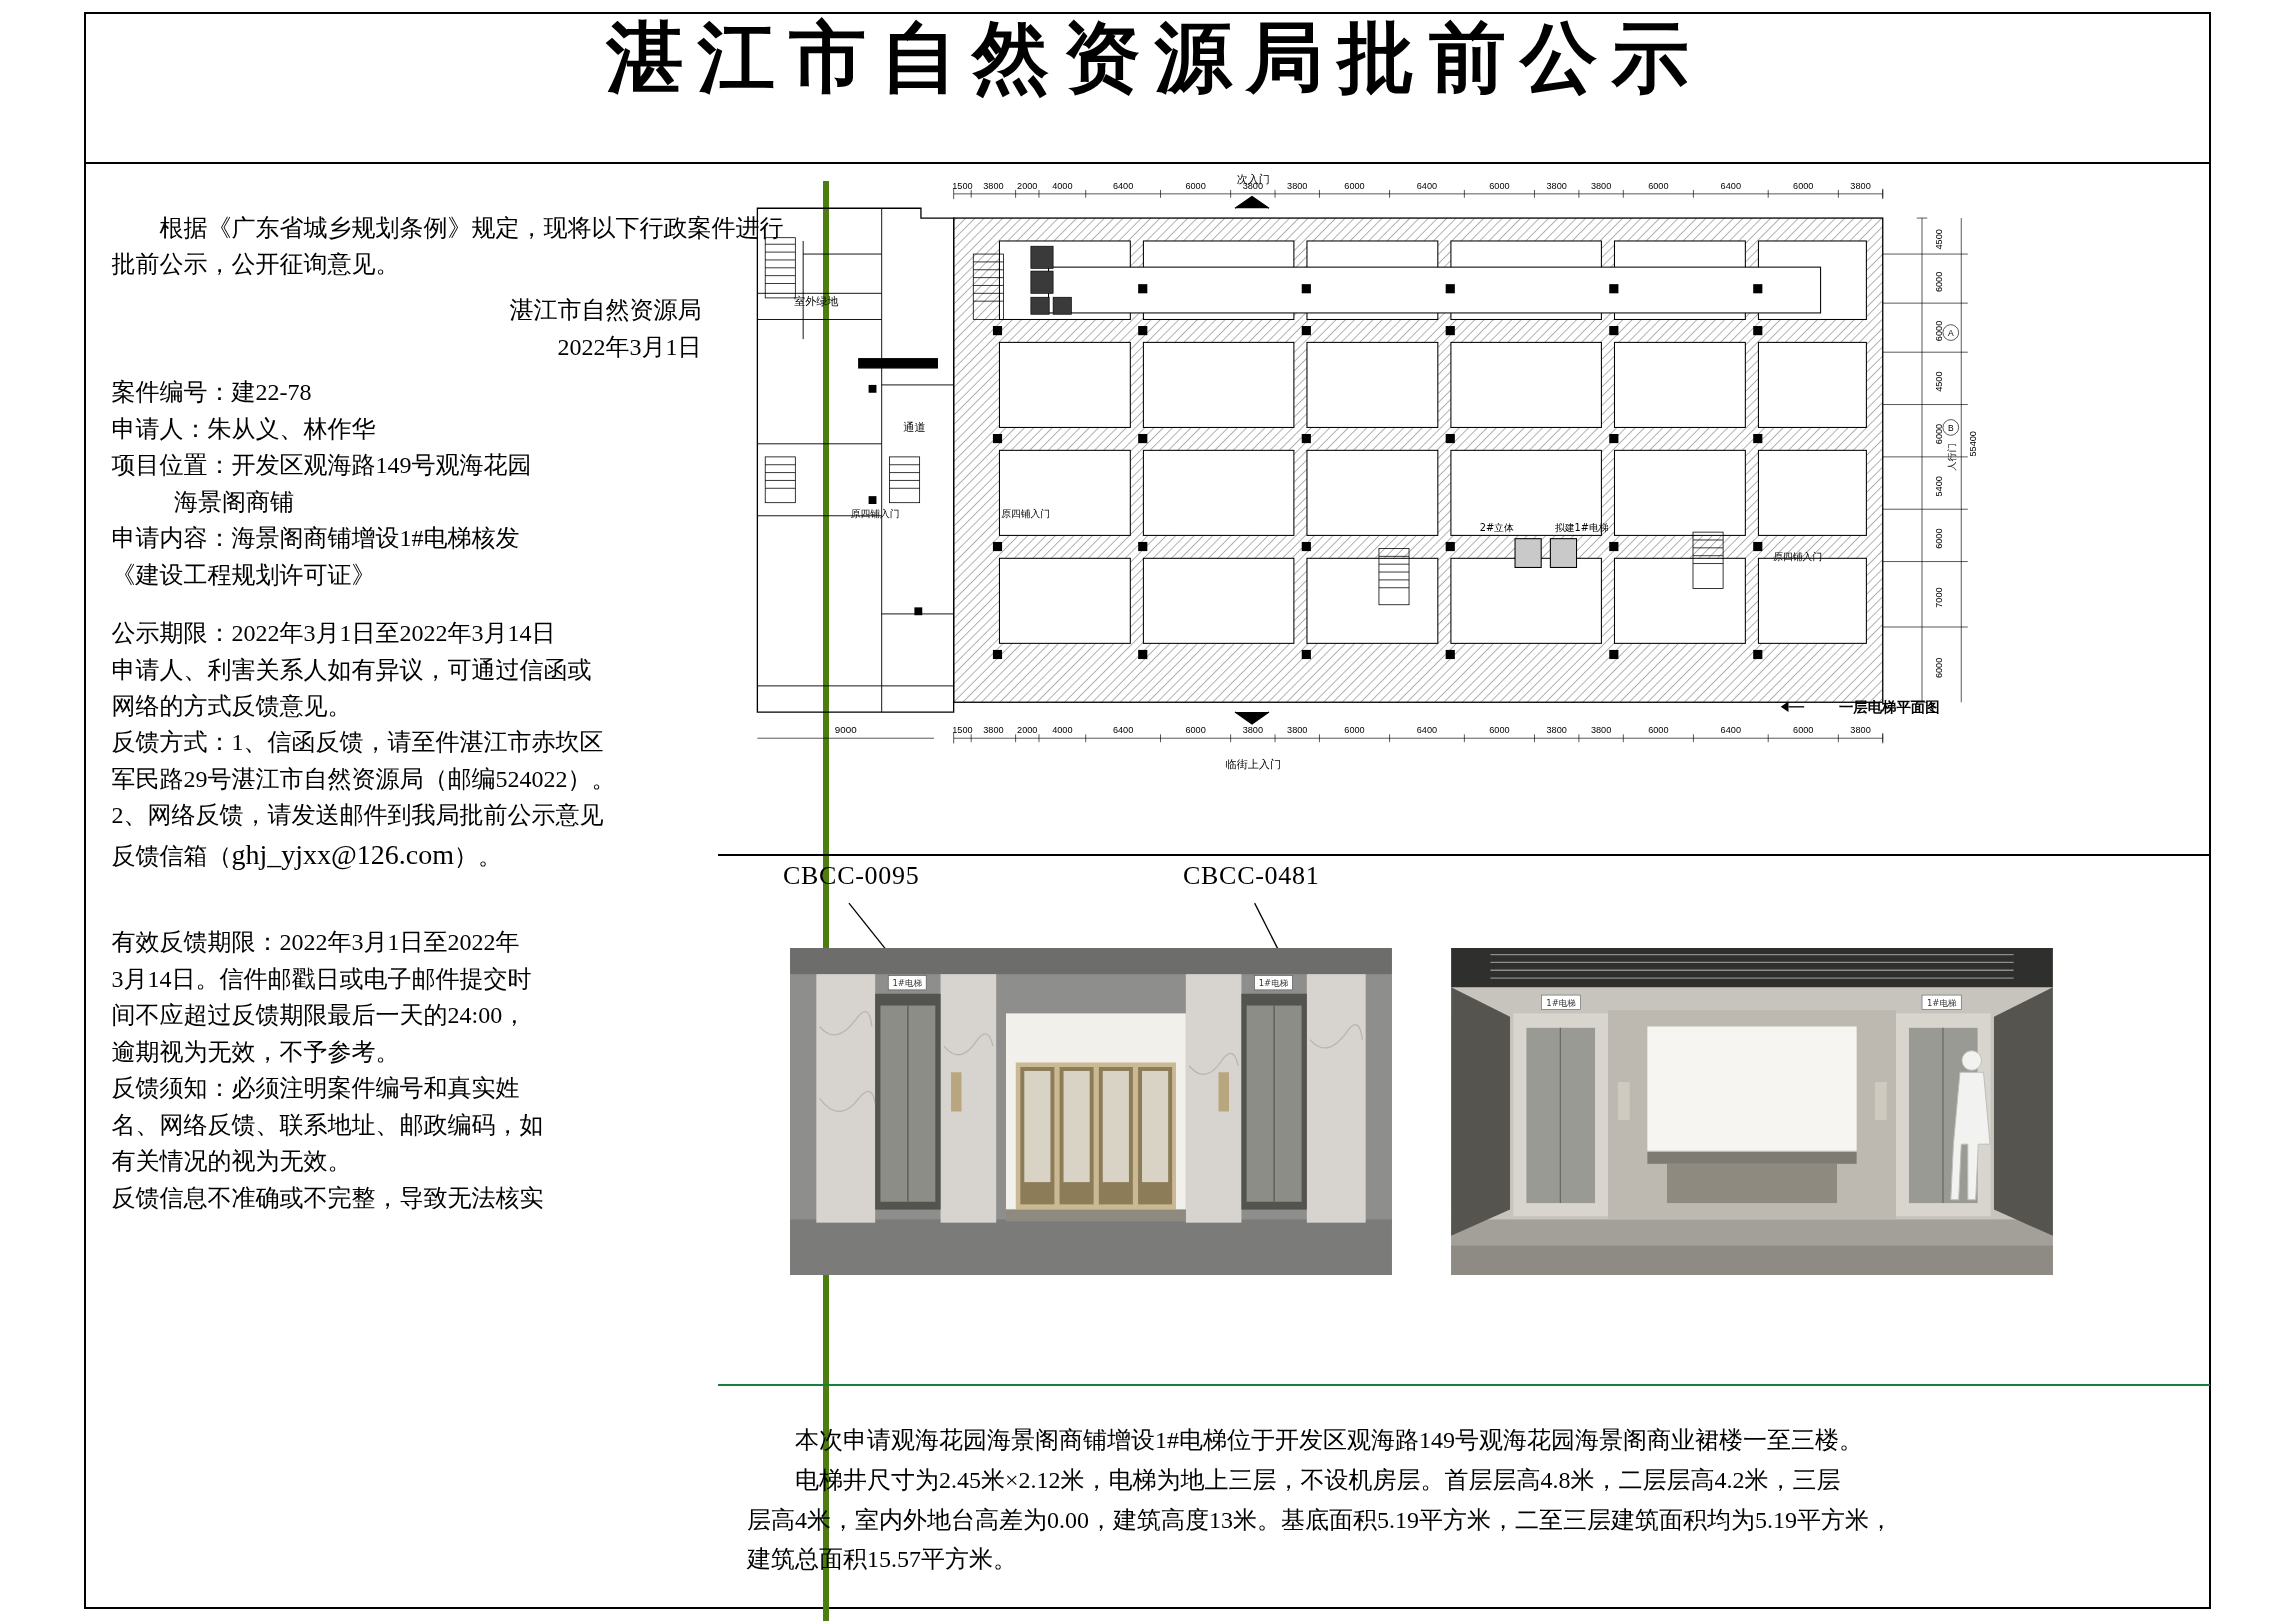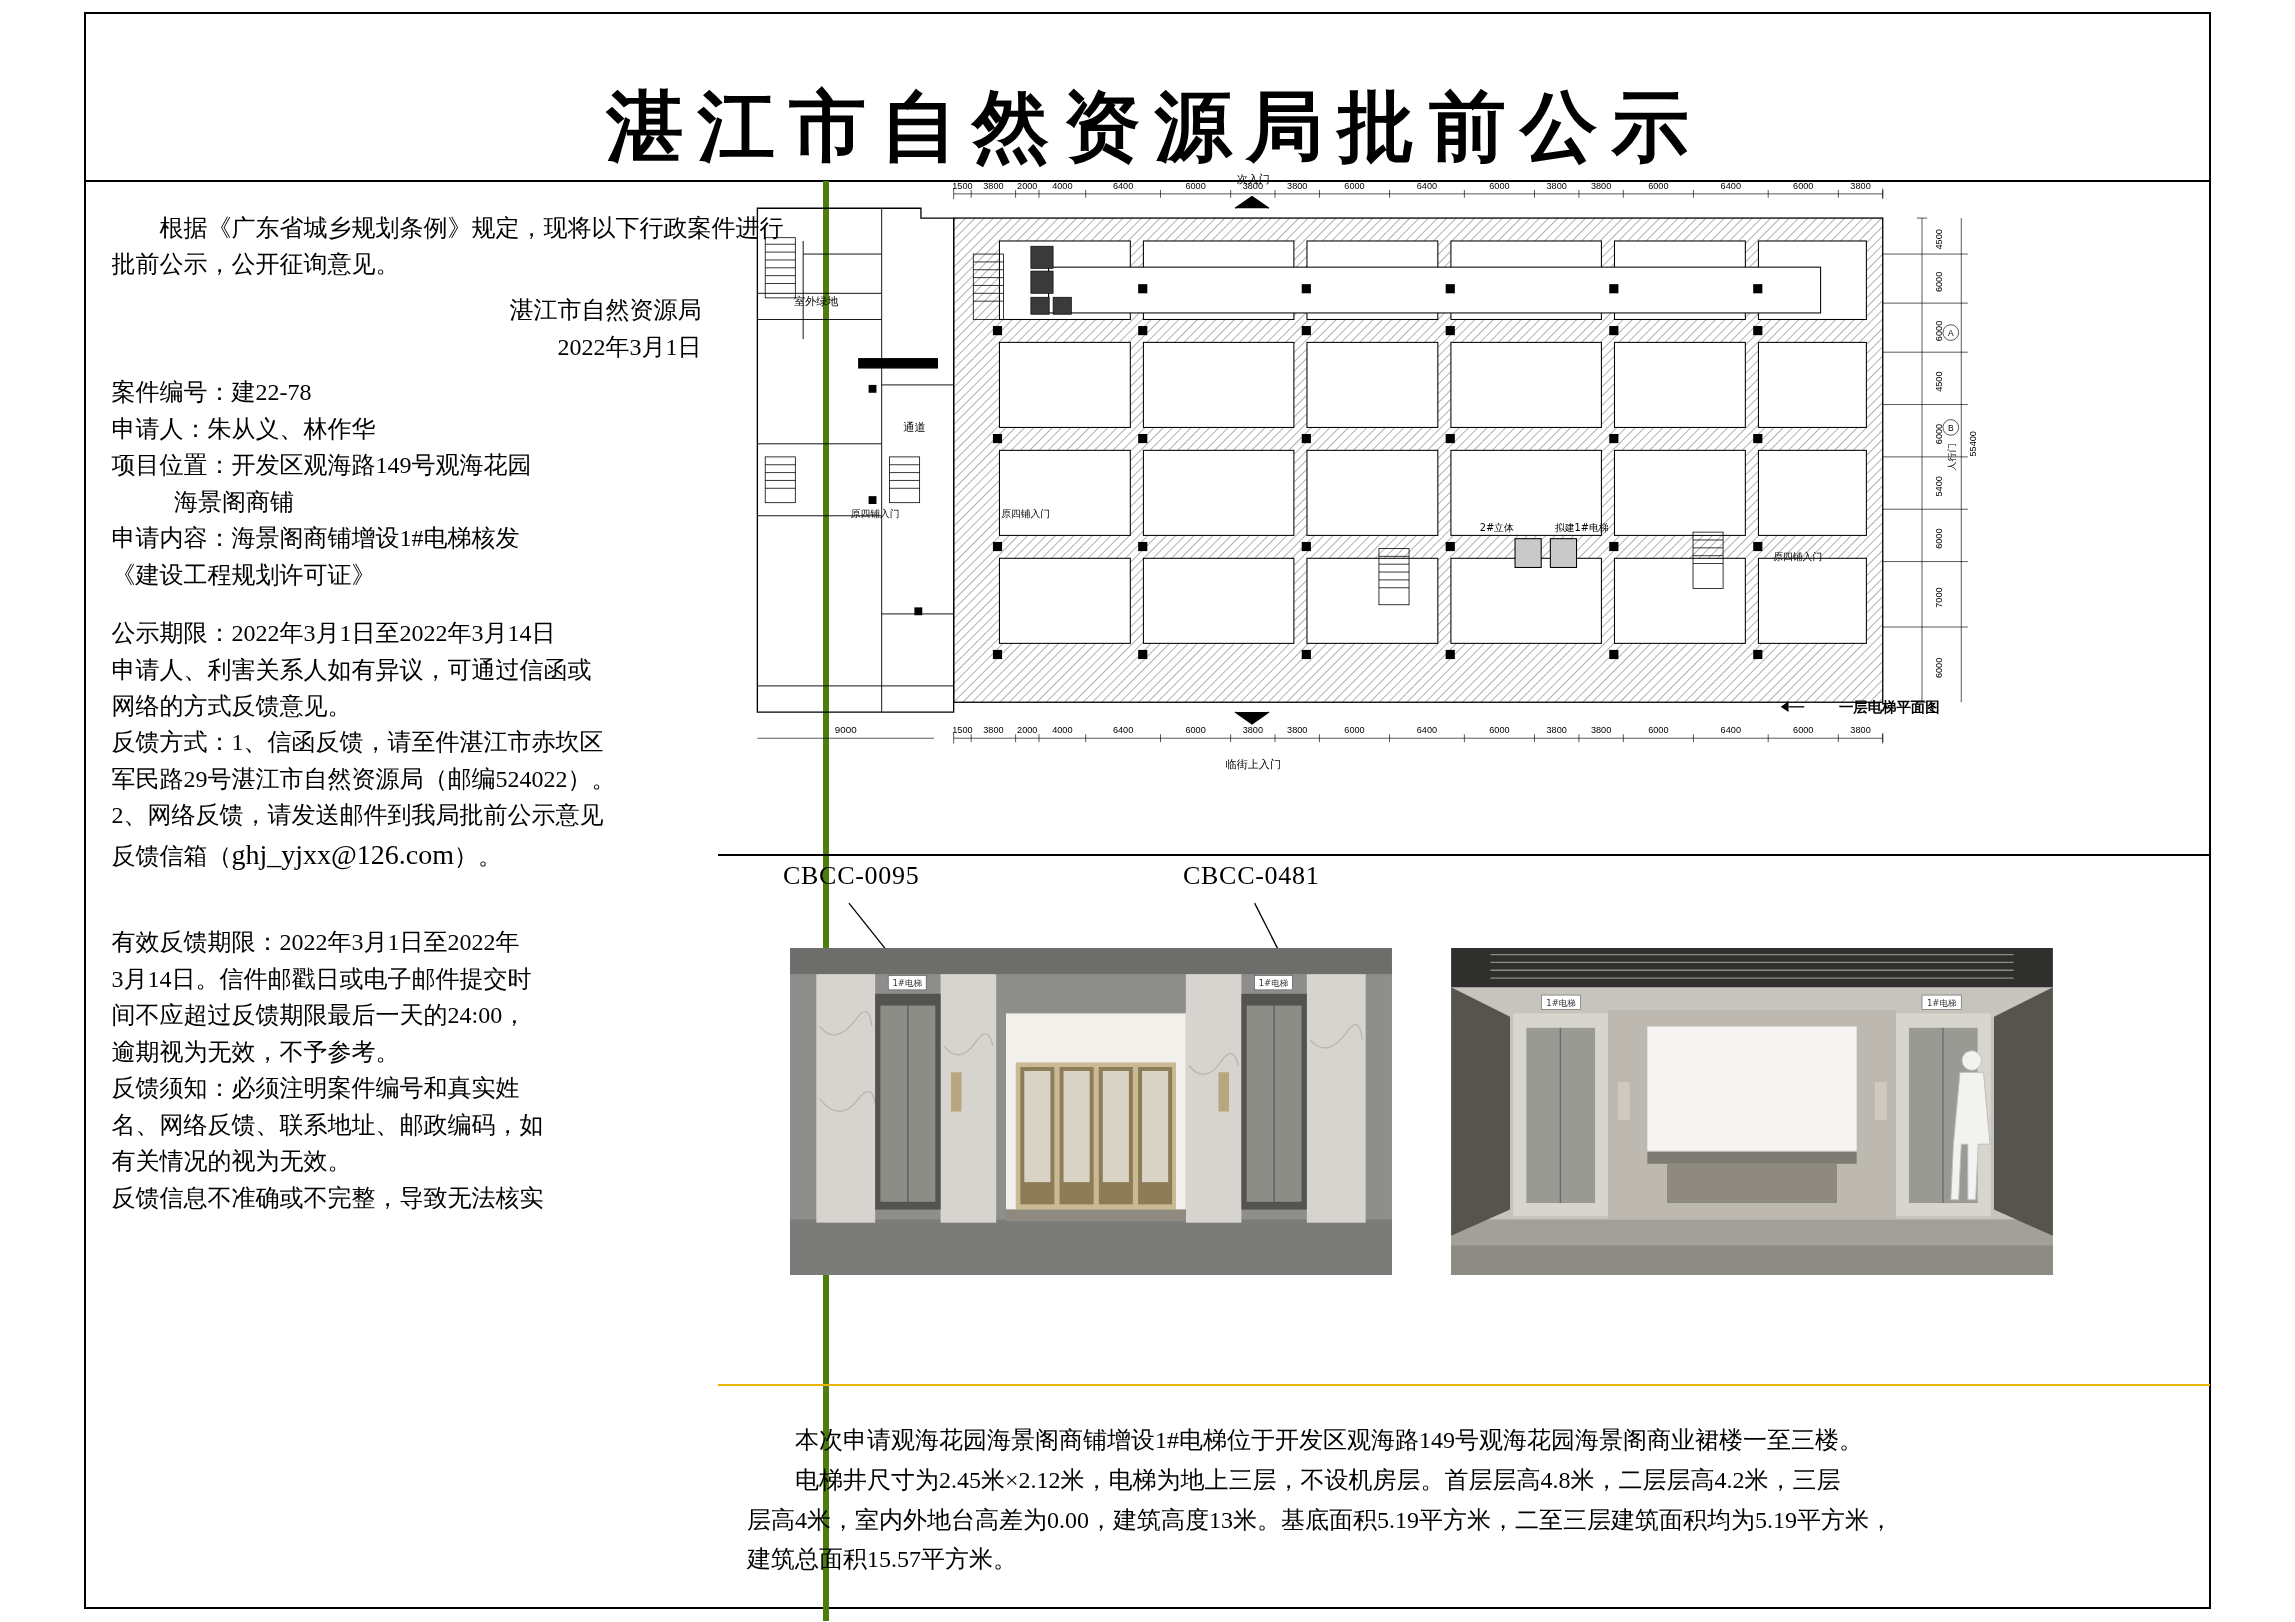--- a/index.html
+++ b/index.html
@@ -27,27 +27,27 @@
     top: 11.8px;
     width: 2127px;
     height: 1597px;
     border: 2px solid #000;
     box-sizing: border-box;
   }
   
   .title-bar {
     position: absolute;
     left: 84px;
-    top: 25px;
+    top: 7px;
     width: 2127px;
     height: 157px;
     box-sizing: border-box;
     border-bottom: 2px solid #000;
     display: flex;
-    align-items: flex-end;
+    align-items: flex-start;
     justify-content: center;
   }
   .title-text {
     font-family: "DejaVu Serif", "Liberation Serif", serif;
     font-size: 77px;
     font-weight: bold;
     letter-spacing: 14.4px;
     white-space: nowrap;
     text-indent: 14.4px;
   }
@@ -92,21 +92,21 @@
     box-sizing: border-box;
     border-bottom: 2px solid #000;
     overflow: hidden;
   }
   .render-cell {
     position: absolute;
     left: 0; top: 687px;
     width: 1492px;
     height: 530px;
     box-sizing: border-box;
-    border-bottom: 2px solid #eab308;
+    border-bottom: 2px solid #15803d;
     overflow: hidden;
   }
   .desc-cell {
     position: absolute;
     left: 0; top: 1217px;
     width: 1492px;
     height: 222px;
     box-sizing: border-box;
     padding: 35px 29px 0 29px;
     font-size: 24px;

